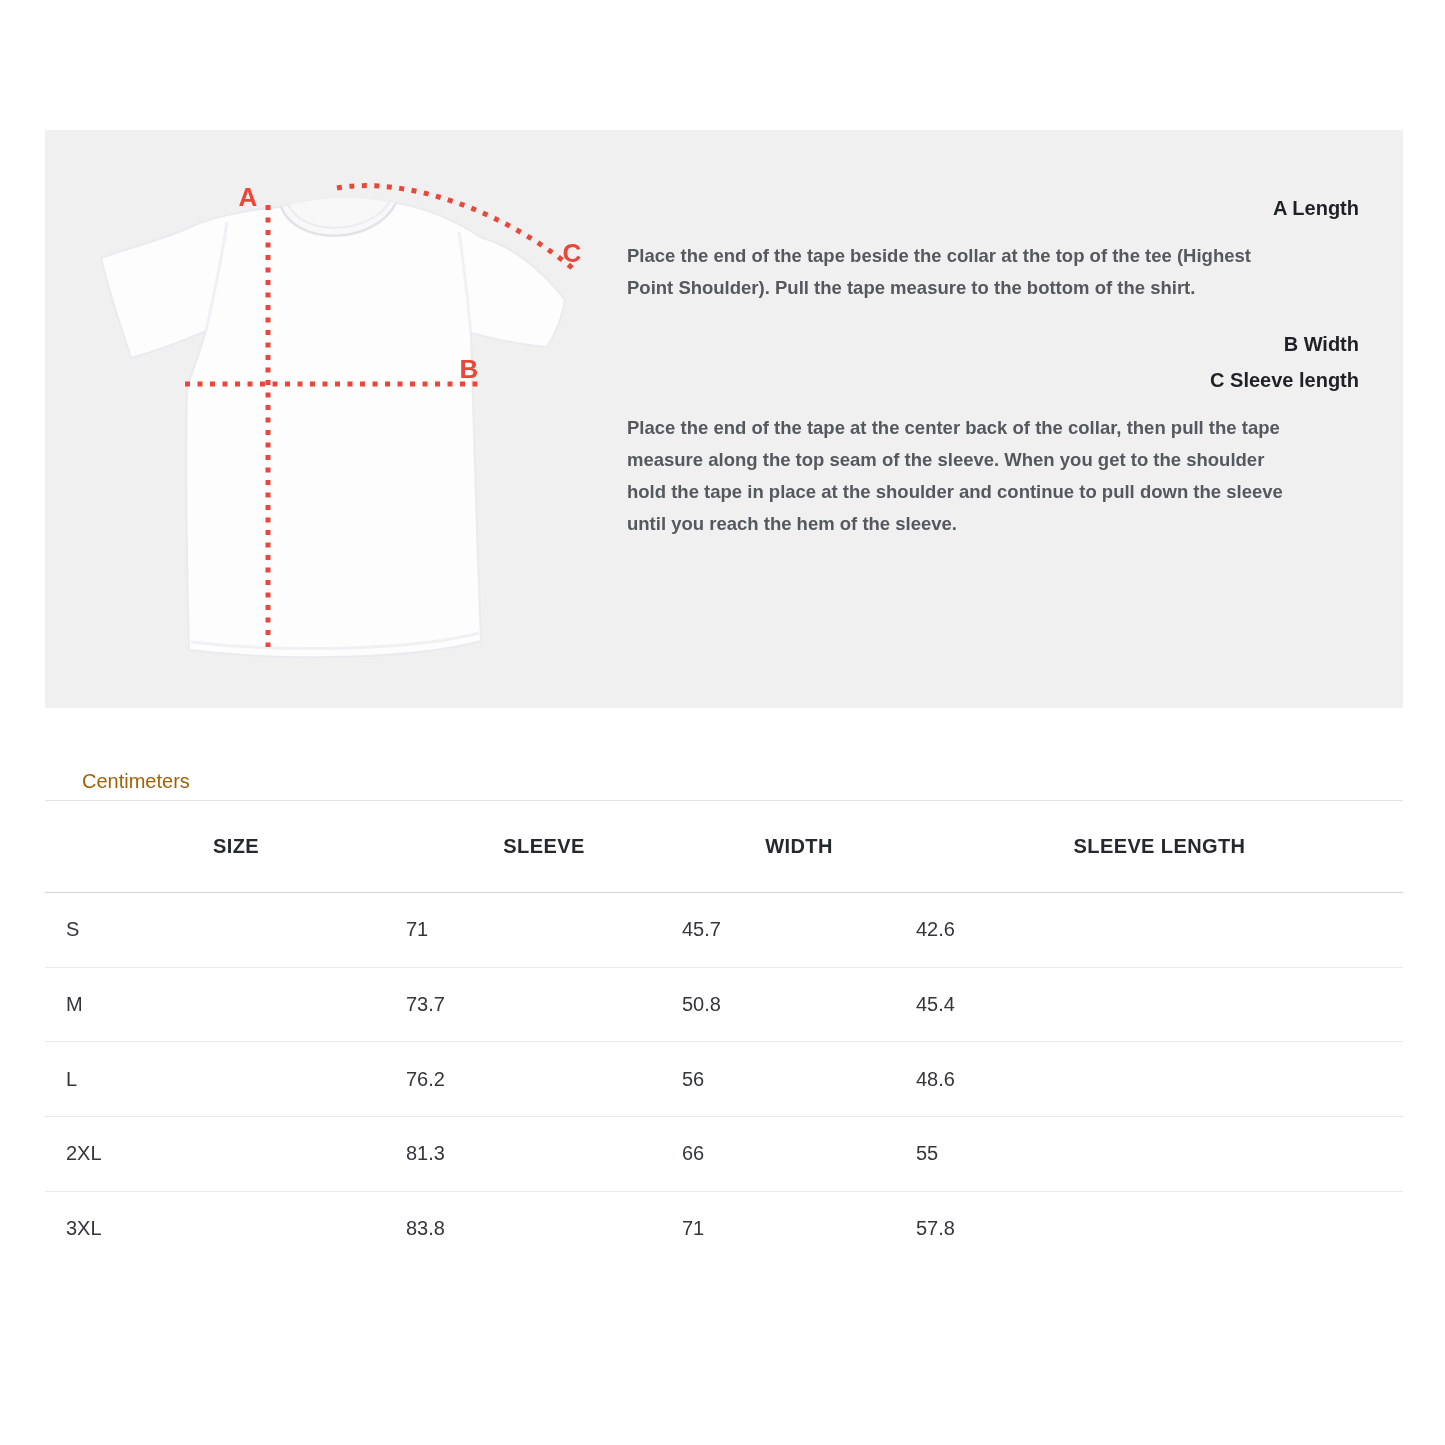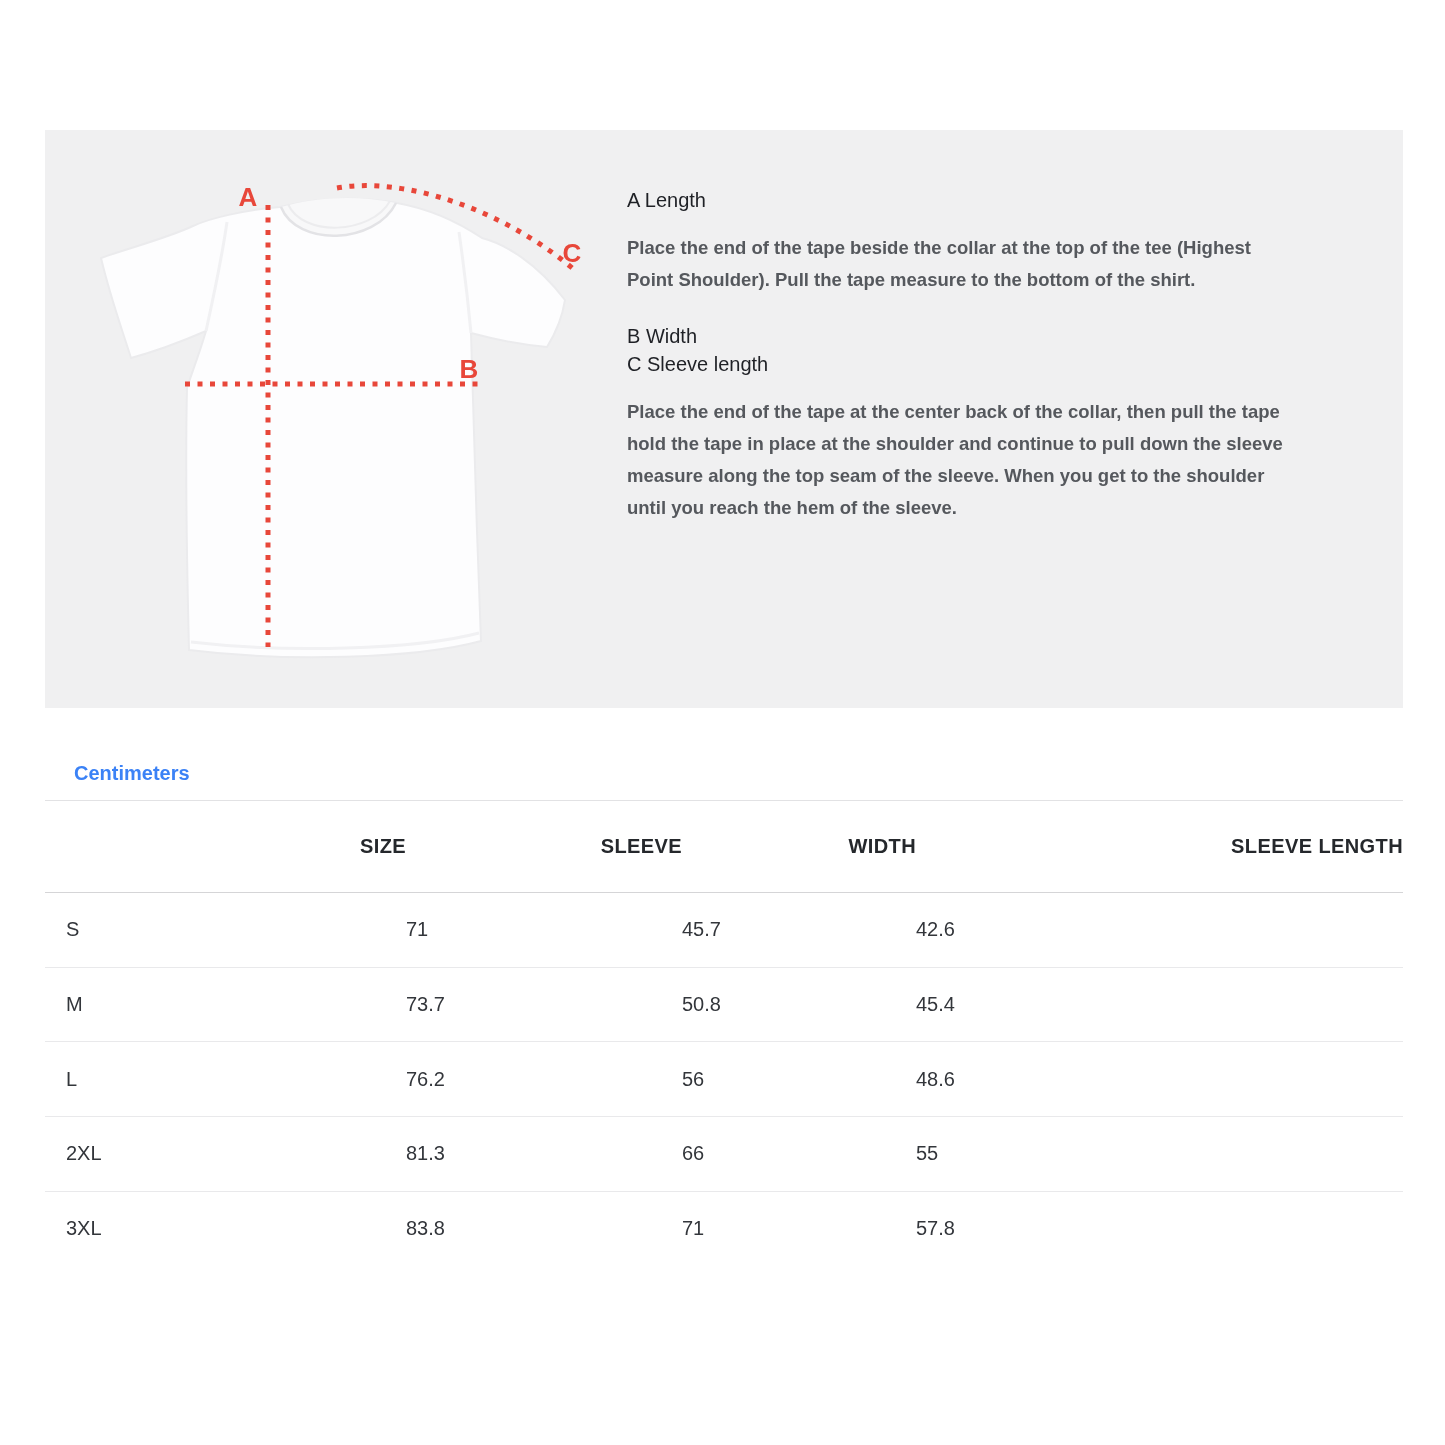--- a/index.html
+++ b/index.html
@@ -8,47 +8,47 @@
     font-family:"Liberation Sans","DejaVu Sans",sans-serif;
     -webkit-font-smoothing:antialiased;
   }
   .panel {
     position:absolute; left:45px; top:130px; width:1358px; height:578px;
     background:#f0f0f1;
   }
   .diagram-wrap { position:absolute; left:40px; top:20px; width:535px; height:550px; }
   .guide { position:absolute; left:582px; top:56px; width:740px; }
   .guide-heading {
-    margin:0; font-size:20px; line-height:28px; font-weight:normal; color:#1f2126;
+    margin:8px; font-size:20px; line-height:28px; font-weight:bold; color:#1f2126;text-align:right;
   }
   .guide-text {
     margin:18px 0 26px 0; font-size:18.5px; line-height:32px; color:#55585d;
   }
   .guide-text:last-child { margin-bottom:0; }
   .guide-text span { display:block;font-weight:bold; }
   .unit-heading {
-    position:absolute; left:66px; top:752px; margin:8px;
-    font-size:20px; line-height:26px; font-weight:bold; color:#3b82f6;
+    position:absolute; left:66px; top:752px; margin:16px;
+    font-size:20px; line-height:26px; font-weight:normal; color:#a16207;
   }
   table.size-table {
     position:absolute; left:45px; top:800px; width:1358px;
     border-collapse:collapse; table-layout:fixed;
   }
   .size-table thead tr {
     height:92px;
     border-top:1px solid #e2e2e4;
     border-bottom:1px solid #d5d5d7;
   }
   .size-table tbody tr {
     height:74.7px;
     border-bottom:1px solid #e9e9eb;
   }
   .size-table tbody tr:last-child { border-bottom:none; }
   .size-table th {
-    text-align:right; vertical-align:middle; padding:0;
+    text-align:center; vertical-align:middle; padding:0;
     font-size:20px; font-weight:bold; color:#25282c; letter-spacing:0.4px;
   }
   .size-table td {
     text-align:left; vertical-align:middle; padding:0;
     font-size:20px; color:#33363b;
   }
   .size-table th:first-child, .size-table td:first-child { padding-left:21px; }
   .dash-line { fill:none; stroke-width:5; stroke-dasharray:5 7.5; }
   .marker-label { font-weight:bold; font-size:26px; }
 </style>
@@ -99,22 +99,22 @@
     <p class="guide-text">
       <span>Place the end of the tape beside the collar at the top of the tee (Highest</span>
       <span>Point Shoulder). Pull the tape measure to the bottom of the shirt.</span>
     </p>
 
     <h3 class="guide-heading">B Width</h3>
 
     <h3 class="guide-heading">C Sleeve length</h3>
     <p class="guide-text">
       <span>Place the end of the tape at the center back of the collar, then pull the tape</span>
+      <span>measure along the top seam of the sleeve. When you get to the shoulder</span>
       <span>hold the tape in place at the shoulder and continue to pull down the sleeve</span>
-      <span>measure along the top seam of the sleeve. When you get to the shoulder</span>
       <span>until you reach the hem of the sleeve.</span>
     </p>
   </div>
 </div>
 
 <h3 class="unit-heading">Centimeters</h3>
 
 <table class="size-table">
   <colgroup>
     <col style="width:361px">

